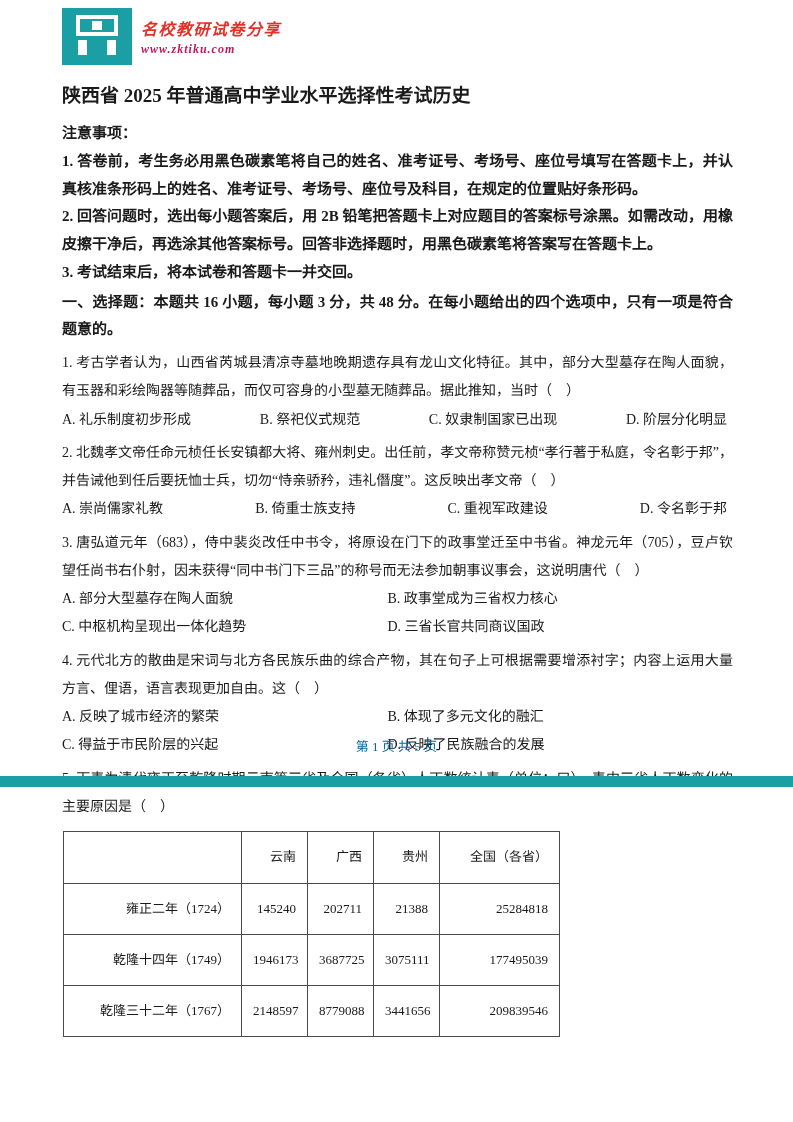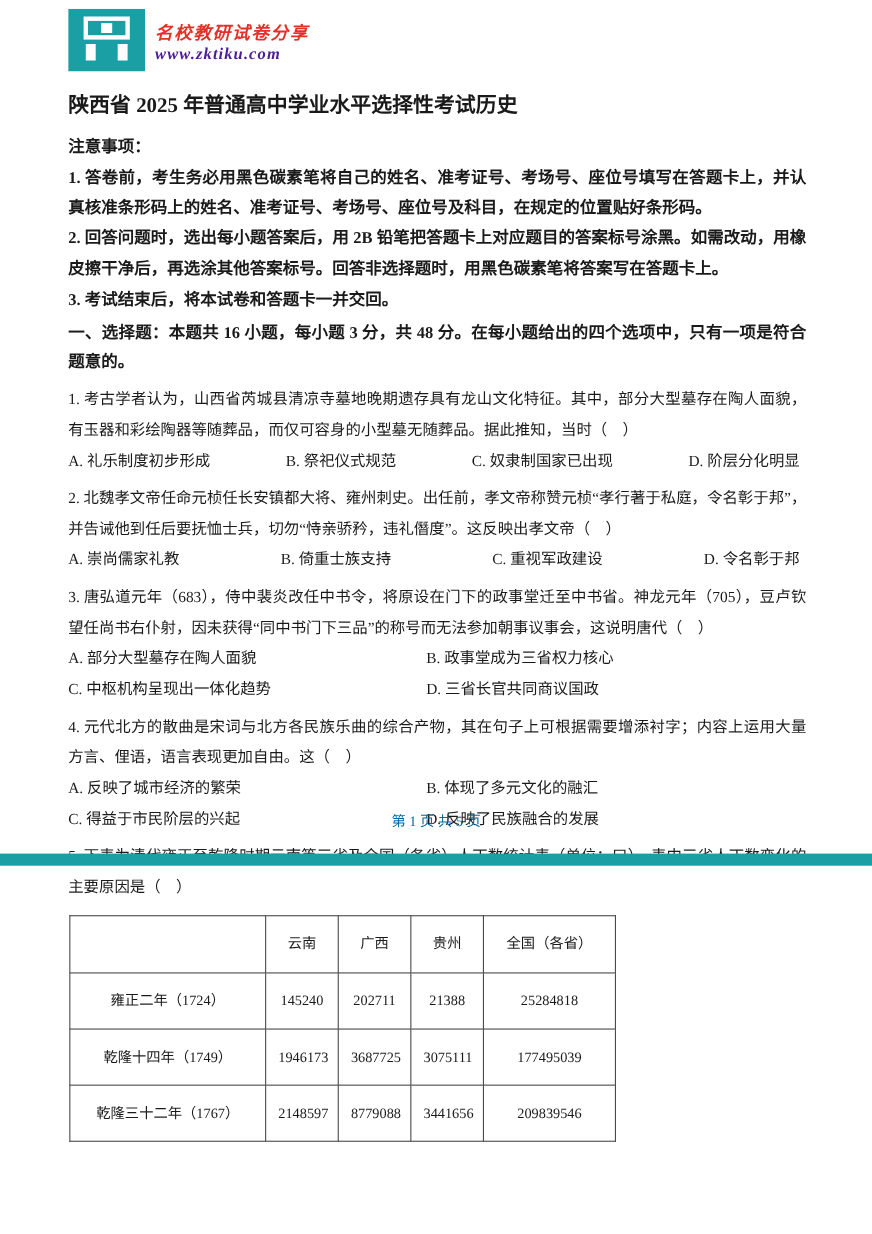--- a/index.html
+++ b/index.html
@@ -7,34 +7,34 @@
   body {
     width:793px; height:1122px; position:relative; overflow:hidden;
     font-family:"Liberation Serif","DejaVu Serif",serif; color:#1a1a1a;
   }
   .page { width:793px; height:799px; position:relative; padding:8px 60px 0 62px;font-family:Liberation Serif, serif; }
 
   
   .hdr { display:flex; align-items:flex-start; gap:9px; height:64px; }
   .logo-box { width:70px; height:57px; flex:0 0 auto; }
   .brand-name { color:#e43128; font-style:italic; font-weight:bold; font-size:16px; letter-spacing:1.5px; margin-top:8px; }
-  .brand-url  { color:#4c1d95; font-style:italic; font-weight:bold; font-size:15px; letter-spacing:1px; margin-top:2px; }
+  .brand-url  { color:#be185d; font-style:italic; font-weight:bold; font-size:12px; letter-spacing:1px; margin-top:2px; }
 
   .title { text-align:left; font-size:19px; font-weight:bold; margin:8px 0 13px; }
 
   .notice p, .section-heading { font-weight:bold; font-size:15px; line-height:1.85; text-align:justify; }
   .section-heading { margin-top:2px; margin-bottom:5px; }
 
   .question { font-size:14px; line-height:2.02; margin-bottom:5px; }
   .stem { text-align:justify; }
   .opts-inline { display:flex; justify-content:space-between; padding-right:6px; }
   .opts-grid { display:grid; grid-template-columns:48.5% 51.5%; }
 
   table { border-collapse:collapse; table-layout:fixed; width:496px; margin:10px 0 0 1px; font-size:13px; }
-  th, td { border:1px solid #4a4a4a; font-weight:normal; text-align:center; padding:12px 11px; white-space:nowrap; overflow:hidden; }
+  th, td { border:1px solid #4a4a4a; font-weight:normal; text-align:right; padding:12px 11px; white-space:nowrap; overflow:hidden; }
   col.c0{width:178px} col.c1{width:66px} col.c2{width:66px} col.c3{width:66px} col.c4{width:120px}
 
   .pg-footer { position:absolute; left:0; bottom:44px; width:100%; text-align:center; font-size:13px; color:#0369a1; }
   .bottom-bar { position:absolute; left:0; bottom:12px; width:100%; height:11px; background:#1a9fa4; }
 </style>
 </head>
 <body>
 
 <div class="page">
 

